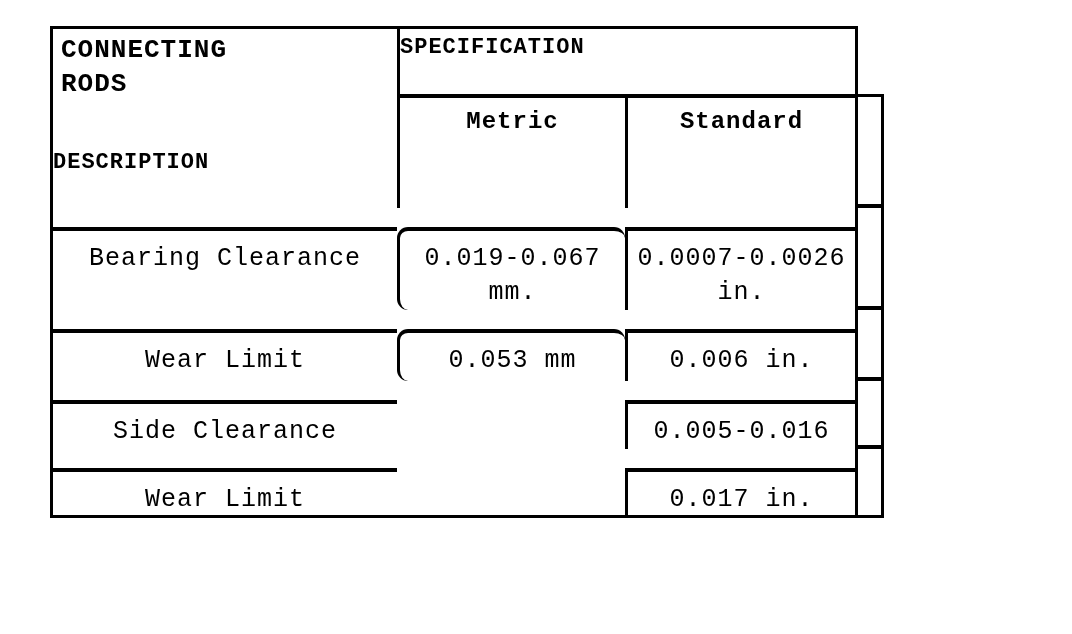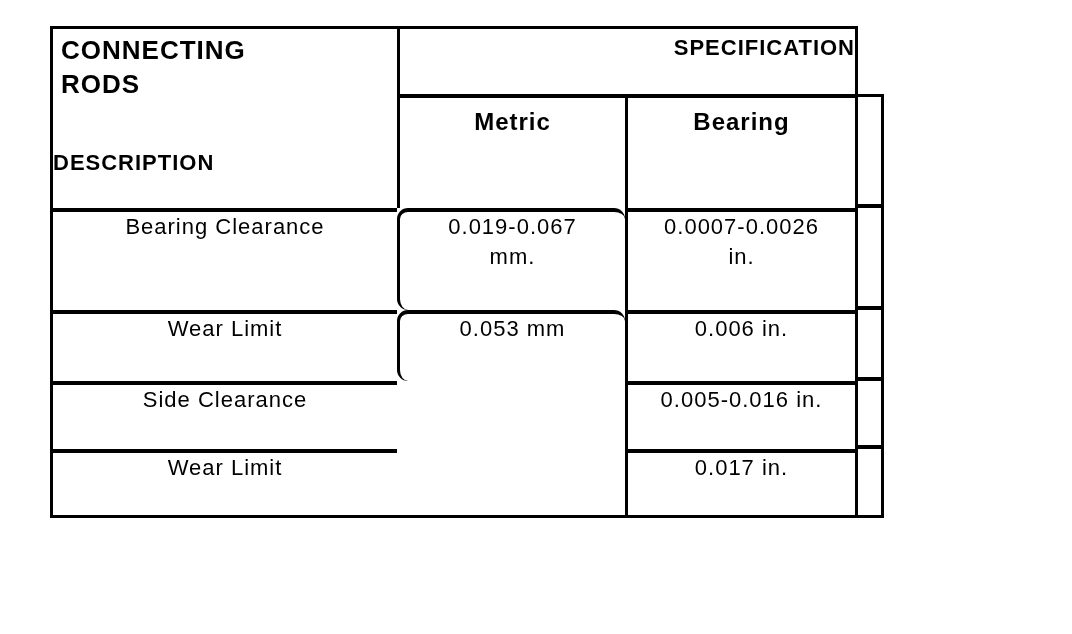--- a/index.html
+++ b/index.html
@@ -6,21 +6,21 @@
     margin: 0;
     padding: 0;
     background: #ffffff;
   }
   .canvas {
     position: relative;
     width: 1072px;
     height: 632px;
     background: var(--bg-color, #ffffff);
     overflow: hidden;
-    font-family: Liberation Sans, sans-serif;
+    font-family: Liberation Mono, monospace;
     color: var(--text-color, #000000);
   }
 
   
   .spec-grid {
     position: absolute;
     left: 50px;
     top: 26px;
     width: 808px;
     height: 492px;
@@ -57,45 +57,46 @@
     left: 0;
     right: 0;
     font-size: 22px;
     font-weight: bold;
     letter-spacing: 1px;
   }
 
   .spec-cell {
     grid-column: 2 / 4;
     grid-row: 1;
-    text-align: right;
+    text-align: left;
     padding-top: 6px;
     font-size: 22px;
     font-weight: bold;
     letter-spacing: 1px;
   }
 
   .col-head {
     grid-row: 2;
     text-align: center;
     padding-top: 10px;
     font-size: 24px;
     font-weight: bold;
     letter-spacing: 1px;
   }
   .col-head.metric   { grid-column: 2; }
   .col-head.standard { grid-column: 3; }
 
   .data-cell {
     text-align: center;
-    padding-top: 0;
-    font-size: 22px;
+    padding-top: 11px;
+    font-size: 25px;
     letter-spacing: 1px;
     line-height: 1.35;
     white-space: pre-line;
+    margin-top: 19px;
   }
   .gc1 { grid-column: 1; }
   .gc2 { grid-column: 2; border-radius: 11px; }
   .gc3 { grid-column: 3; }
   .gr3 { grid-row: 3; }
   .gr4 { grid-row: 4; }
   .gr5 { grid-row: 5; }
   .gr6 { grid-row: 6; }
 
   
@@ -128,21 +129,21 @@
 
     <div class="cell desc-cell">
       <div class="table-title">CONNECTING
 RODS</div>
       <div class="desc-label">DESCRIPTION</div>
     </div>
 
     <div class="cell spec-cell v-line">SPECIFICATION</div>
 
     <div class="cell col-head metric v-line h-line">Metric</div>
-    <div class="cell col-head standard v-line h-line">Bearing</div>
+    <div class="cell col-head standard v-line h-line">Standard</div>
 
     <div class="cell data-cell gc1 gr3 h-line">Bearing Clearance</div>
     <div class="cell data-cell gc2 gr3 v-line h-line">0.019-0.067
 mm.</div>
     <div class="cell data-cell gc3 gr3 v-line h-line">0.0007-0.0026
 in.</div>
 
     <div class="cell data-cell gc1 gr4 h-line">Wear Limit</div>
     <div class="cell data-cell gc2 gr4 v-line h-line">0.053 mm</div>
     <div class="cell data-cell gc3 gr4 v-line h-line">0.006 in.</div>

